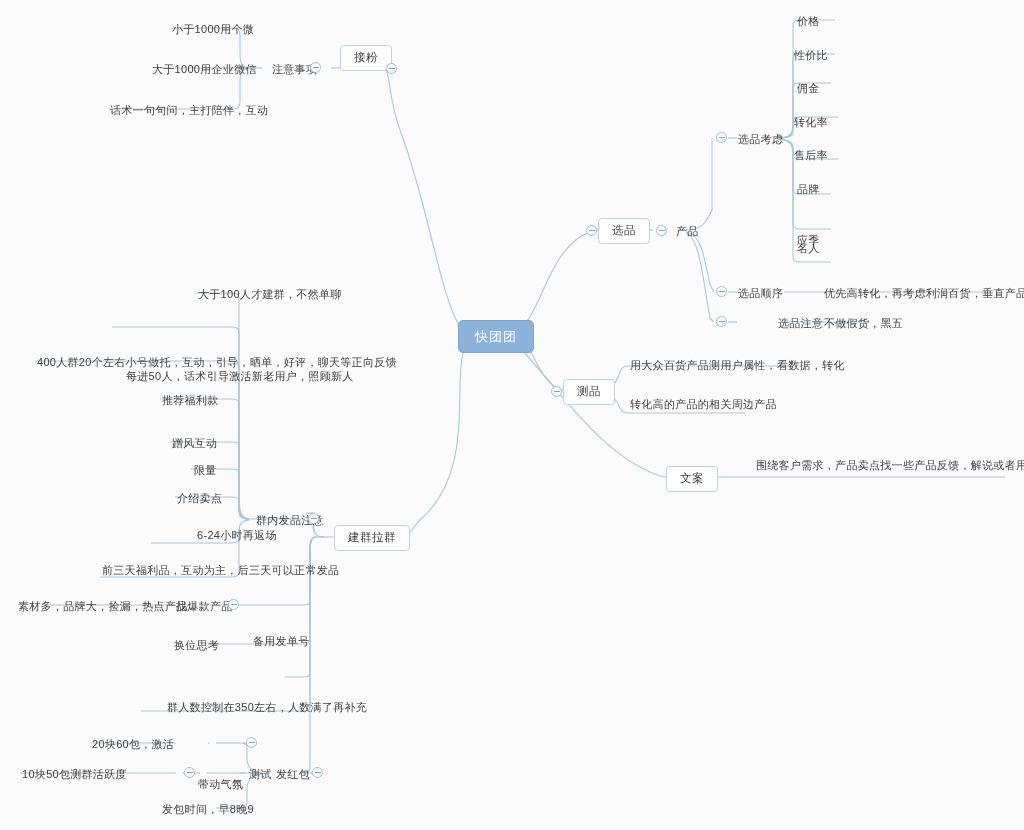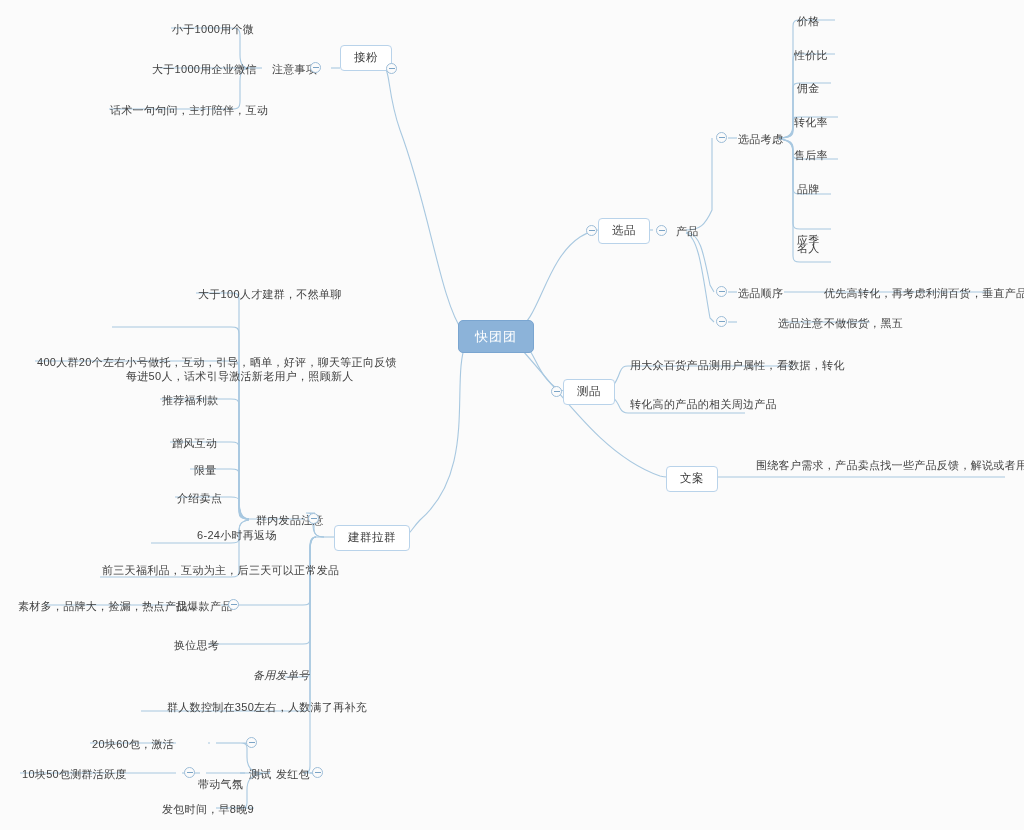--- a/index.html
+++ b/index.html
@@ -244,21 +244,21 @@
   <div class="node plain" style="left:190px; top:462px;">限量</div>
   <div class="node plain" style="left:173px; top:490px;">介绍卖点</div>
   <div class="node plain" style="left:149px; top:527px;margin-left:44px;">6-24小时再返场</div>
   <div class="node plain" style="left:98px; top:562px;">前三天福利品，互动为主，后三天可以正常发品</div>
 
   <div class="node plain" style="left:172px; top:598px;">找爆款产品</div>
   <div class="toggle" style="left:228px; top:599px;"></div>
   <div class="node plain" style="left:14px; top:598px;text-align:right;">素材多，品牌大，捡漏，热点产品</div>
 
   <div class="node plain" style="left:170px; top:637px;">换位思考</div>
-  <div class="node plain" style="left:249px; top:667px;font-style:italic;">备用发单号</div>
+  <div class="node plain" style="left:249px; top:633px;">备用发单号</div>
   <div class="node plain" style="left:139px; top:699px;margin-left:24px;">群人数控制在350左右，人数满了再补充</div>
 
   <div class="node plain" style="left:272px; top:766px;">发红包</div>
   <div class="toggle" style="left:312px; top:767px;"></div>
 
   <div class="node plain" style="left:194px; top:736px;margin-top:40px;">带动气氛</div>
   <div class="toggle" style="left:246px; top:737px;"></div>
   <div class="node plain" style="left:88px; top:736px;">20块60包，激活</div>
 
   <div class="node plain" style="left:245px; top:766px;">测试</div>

